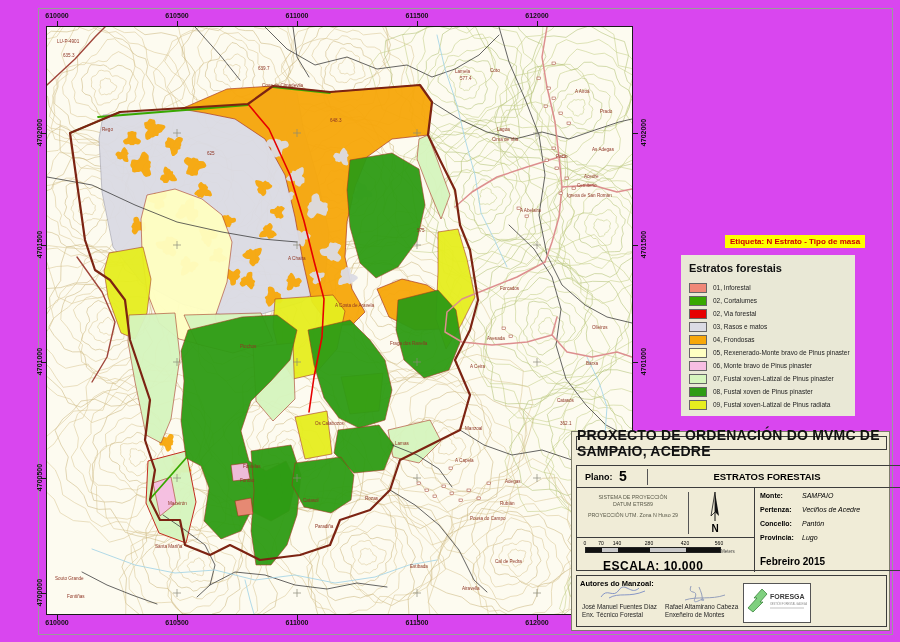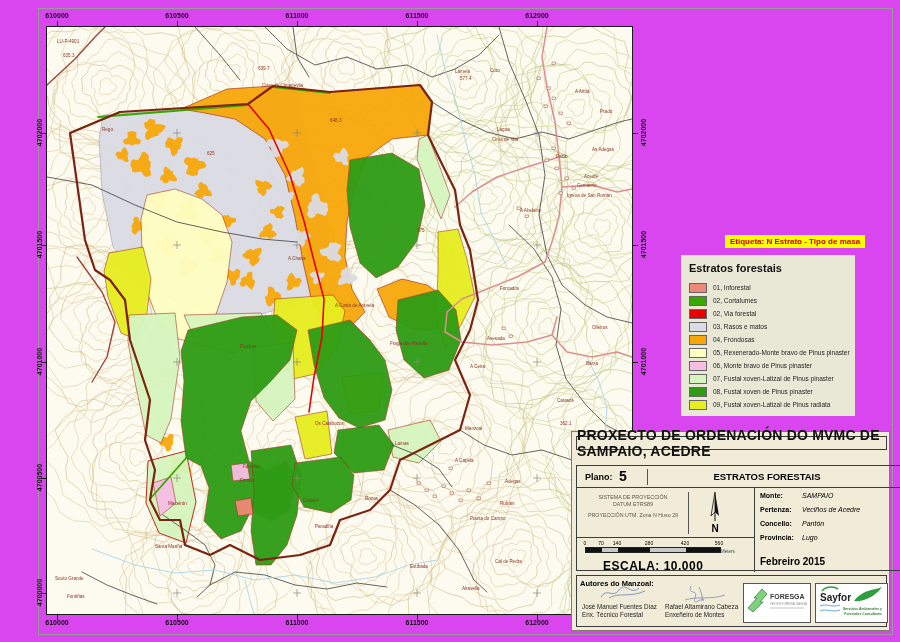--- a/index.html
+++ b/index.html
@@ -670,25 +670,15 @@
         <div>Enxeñeiro de Montes</div>
       </div>
       <div class="logo-box logo-foresga">
         <svg width="64" height="36" viewBox="0 0 64 36">
           <polygon points="4,24 13,14 10,14 18,5 23,10 16,18 19,18 9,28" fill="#7fd07f" stroke="#2e7a2e" stroke-width="0.7"></polygon>
           <text x="26" y="15" font-size="7" font-weight="bold" fill="#3a3a3a" font-family="Liberation Sans,sans-serif">FORESGA</text>
           <text x="26" y="21" font-size="2.6" fill="#888" font-family="Liberation Sans,sans-serif">XESTIÓN FORESTAL GALEGA</text>
           <line x1="26" y1="24" x2="60" y2="24" stroke="#999" stroke-width="0.6"></line>
         </svg>
       </div>
-      <div class="logo-box logo-sayfor">
-        <svg width="69" height="36" viewBox="0 0 69 36">
-          <path d="M6,7 C10,2 18,2 22,5" fill="none" stroke="#2f9e3f" stroke-width="1.6"></path>
-          <text x="4" y="17" font-size="10" font-weight="bold" fill="#222" font-family="Liberation Sans,sans-serif">Sayfor</text>
-          <path d="M38,17 C47,5 60,6 66,3 C59,13 47,18 38,17 Z" fill="#2f9e3f"></path>
-          <path d="M4,22 C10,19 16,24 24,21 M4,27 C10,24 16,29 24,26" fill="none" stroke="#6aa8d8" stroke-width="1"></path>
-          <text x="66" y="26" text-anchor="end" font-size="3.4" font-weight="bold" fill="#2f7a2f" font-family="Liberation Sans,sans-serif">Servicios Ambientales y</text>
-          <text x="66" y="31" text-anchor="end" font-size="3.4" font-weight="bold" fill="#2f7a2f" font-family="Liberation Sans,sans-serif">Forestales Consultores</text>
-        </svg>
-      </div>
     </div>
   </div>
 </div>
 
 </body></html>

